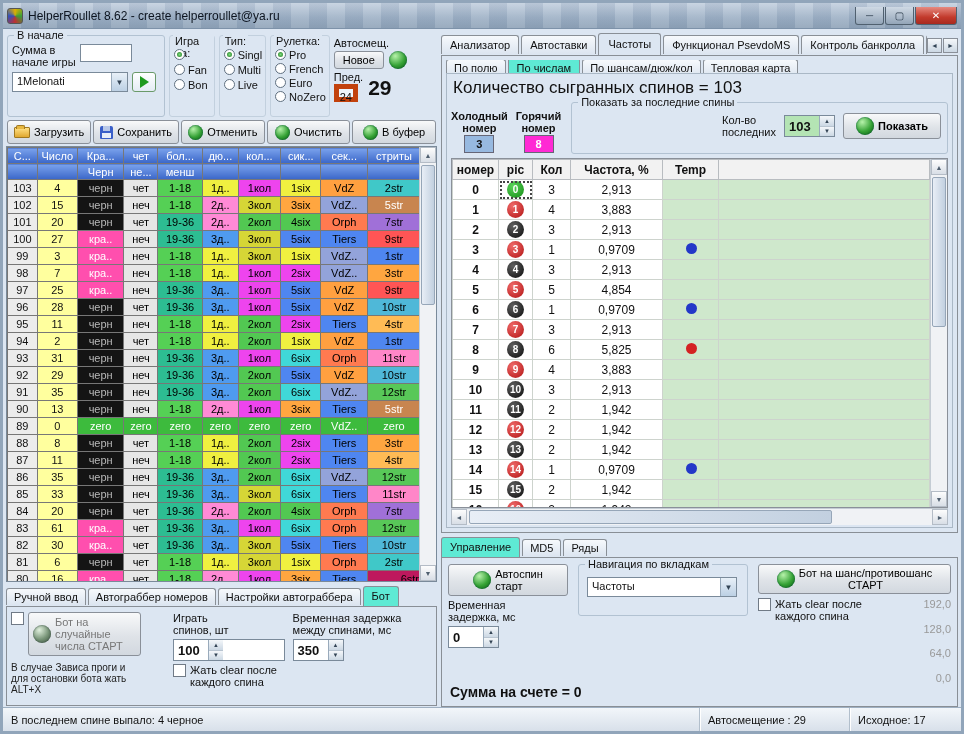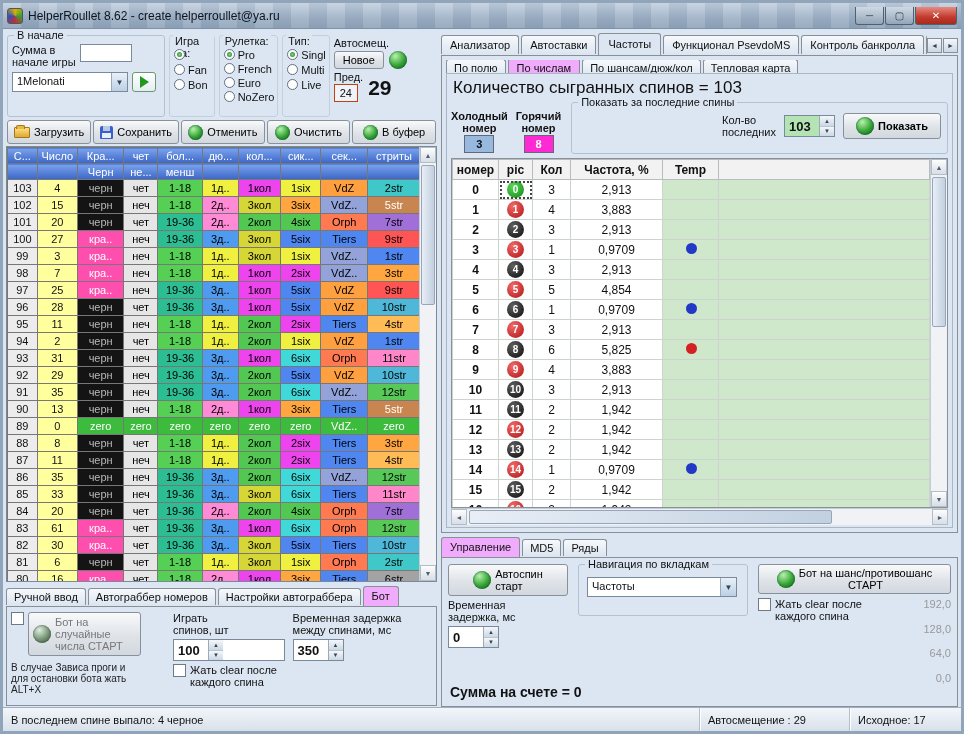--- a/index.html
+++ b/index.html
@@ -76,21 +76,21 @@
   .rgroup { padding:7px 3px 0 4px; border:1px solid #c2d0de; border-radius:3px; position:relative; }
   .rgroup .rglabel { position:absolute; top:-1px; left:3px; background:#dce6f2; padding:0 2px; font-size:11px; }
   .rgroup { padding-top:12px; }
   .radio-row { display:flex; align-items:center; gap:3px; height:13px; margin-bottom:2px; cursor:default; }
   .rgroup[data-name="radio-group-roulette"] .radio-row { margin-bottom:1px; }
   .radio { width:11px; height:11px; border-radius:50%; border:1px solid #607080; background:#fff; position:relative; flex:none; }
   .radio.sel::after { content:""; position:absolute; inset:2px; border-radius:50%; background:radial-gradient(#7ed87e,#1c7a1c); }
   .auto-group { width:96px; padding-top:2px; }
   .ag-row { display:flex; align-items:flex-start; gap:5px; margin-top:2px; }
   .small-btn { padding:2px 8px; }
-  .prev-box { width:24px; height:18px; border:1px solid #c2410c; background:#eef4fa; text-align:center; line-height:17px; }
+  .prev-box { width:24px; height:18px; border:5px solid #c2410c; background:#eef4fa; text-align:center; line-height:17px; }
   .big-num { font-size:21px; font-weight:bold; line-height:34px; }
   .ag-prev .small { margin-bottom:1px; }
 
   
   .file-row { height:26px; display:flex; gap:2px; padding:1px; }
   .fbtn { flex:1; }
   .folder-icon { width:16px; height:11px; background:linear-gradient(#ffe084,#e0a830); border:1px solid #a07820;
     border-radius:1px; position:relative; flex:none; }
   .folder-icon::before { content:""; position:absolute; top:-3px; left:1px; width:7px; height:3px;
     background:#e8b840; border:1px solid #a07820; border-bottom:none; border-radius:2px 2px 0 0; }
@@ -117,21 +117,21 @@
   .sthumb { position:absolute; left:1px; right:1px; border:1px solid #96a6b8; border-radius:2px;
     background:linear-gradient(90deg,#e8eef6,#c2d0e0); }
   .hscroll { height:17px; background:#f0f2f5; border-top:1px solid #c4ccd4; display:flex; flex:none; }
   .hscroll .sarrow { width:16px; height:100%; }
   .hscroll .strack { height:100%; }
   .hscroll .sthumb { top:1px; bottom:1px; left:2px; width:78%; }
 
   
   .small-tabs { height:22px; margin-top:2px; }
   .small-tabs .tab { padding:2px 7px; }
-  .small-tabs .tab.active { padding:3px 8px 4px; background:#f0abfc; }
+  .small-tabs .tab.active { padding:3px 8px 4px; background:#5eead4; }
   .bot-panel { height:100px; padding:5px 4px; display:flex; gap:8px; }
   .bp-col1 { width:136px; }
   .bp-btnrow { display:flex; gap:4px; align-items:flex-start; }
   .gray-btn { color:#777; text-align:left; padding:3px 4px; }
   .hint { margin-top:6px; font-size:10px; color:#222; width:130px; }
   .bp-col2 { width:120px; display:flex; flex-direction:column; gap:3px;margin-left:24px; }
   .bp-col3 { width:150px; display:flex; flex-direction:column; gap:3px; }
   .bp-col3 .spinner { align-self:flex-start; }
 
   
@@ -234,54 +234,54 @@
                 <span class="radio sel" data-name="radio-icon"></span>
                 <span data-name="radio-label">Real</span>
               </label>
               <label class="radio-row" data-name="radio-fan">
                 <span class="radio" data-name="radio-icon"></span>
                 <span data-name="radio-label">Fan</span>
               </label>
               <label class="radio-row" data-name="radio-bon">
                 <span class="radio" data-name="radio-icon"></span>
                 <span data-name="radio-label">Bon</span>
+              </label>
+            </div>
+            <div class="rgroup" data-name="radio-group-type">
+              <div class="rglabel" data-name="radio-group-label">Тип:</div>
+              <label class="radio-row" data-name="radio-singl">
+                <span class="radio sel" data-name="radio-icon"></span>
+                <span data-name="radio-label">Singl</span>
+              </label>
+              <label class="radio-row" data-name="radio-multi">
+                <span class="radio" data-name="radio-icon"></span>
+                <span data-name="radio-label">Multi</span>
+              </label>
+              <label class="radio-row" data-name="radio-live">
+                <span class="radio" data-name="radio-icon"></span>
+                <span data-name="radio-label">Live</span>
               </label>
             </div>
             <div class="rgroup" data-name="radio-group-roulette">
               <div class="rglabel" data-name="radio-group-label">Рулетка:</div>
               <label class="radio-row" data-name="radio-pro">
                 <span class="radio sel" data-name="radio-icon"></span>
                 <span data-name="radio-label">Pro</span>
               </label>
               <label class="radio-row" data-name="radio-french">
                 <span class="radio" data-name="radio-icon"></span>
                 <span data-name="radio-label">French</span>
               </label>
               <label class="radio-row" data-name="radio-euro">
                 <span class="radio" data-name="radio-icon"></span>
                 <span data-name="radio-label">Euro</span>
               </label>
               <label class="radio-row" data-name="radio-nozero">
                 <span class="radio" data-name="radio-icon"></span>
                 <span data-name="radio-label">NoZero</span>
-              </label>
-            </div>
-            <div class="rgroup" data-name="radio-group-type">
-              <div class="rglabel" data-name="radio-group-label">Тип:</div>
-              <label class="radio-row" data-name="radio-singl">
-                <span class="radio sel" data-name="radio-icon"></span>
-                <span data-name="radio-label">Singl</span>
-              </label>
-              <label class="radio-row" data-name="radio-multi">
-                <span class="radio" data-name="radio-icon"></span>
-                <span data-name="radio-label">Multi</span>
-              </label>
-              <label class="radio-row" data-name="radio-live">
-                <span class="radio" data-name="radio-icon"></span>
-                <span data-name="radio-label">Live</span>
               </label>
             </div>
           </div>
 
         <div class="auto-group" data-name="autoshift-group">
           <div class="small" data-name="autoshift-label">Автосмещ.</div>
           <div class="ag-row">
             <button class="btn small-btn" data-name="new-autoshift-button">Новое</button>
             <span class="sphere" data-name="autoshift-sphere-icon"></span>
           </div>
@@ -637,21 +637,21 @@
                 <tr data-name="history-row">
                   <td data-name="spin-index-cell" class="c-idx">80</td>
                   <td data-name="number-cell" class="c-num">16</td>
                   <td data-name="attr-cell" style="background: rgb(255, 79, 174); color: rgb(255, 255, 255);">кра..</td>
                   <td data-name="attr-cell" style="background: rgb(230, 230, 230); color: rgb(0, 0, 0);">чет</td>
                   <td data-name="attr-cell" style="background: rgb(85, 208, 85); color: rgb(0, 0, 0);">1-18</td>
                   <td data-name="attr-cell" style="background: rgb(255, 138, 214); color: rgb(0, 0, 0);">2д..</td>
                   <td data-name="attr-cell" style="background: rgb(238, 68, 238); color: rgb(0, 0, 0);">1кол</td>
                   <td data-name="attr-cell" style="background: rgb(255, 166, 64); color: rgb(0, 0, 0);">3six</td>
                   <td data-name="attr-cell" style="background: rgb(79, 134, 240); color: rgb(0, 0, 0);">Tiers</td>
-                  <td data-name="attr-cell" style="background: #a3a3a3; color: rgb(0, 0, 0);">6str</td>
+                  <td data-name="attr-cell" style="background: #be185d; color: rgb(0, 0, 0); text-align: right;">6str</td>
                 </tr>
               </tbody>
             </table>
         </div>
         <div class="vscroll" data-name="history-scrollbar">
           <span class="sarrow" data-name="scroll-up-icon">▲</span>
           <div class="strack">
               <div class="sthumb" style="top:2px;height:140px;" data-name="scrollbar-thumb"></div>
             </div>
           <span class="sarrow" data-name="scroll-down-icon">▼</span>

